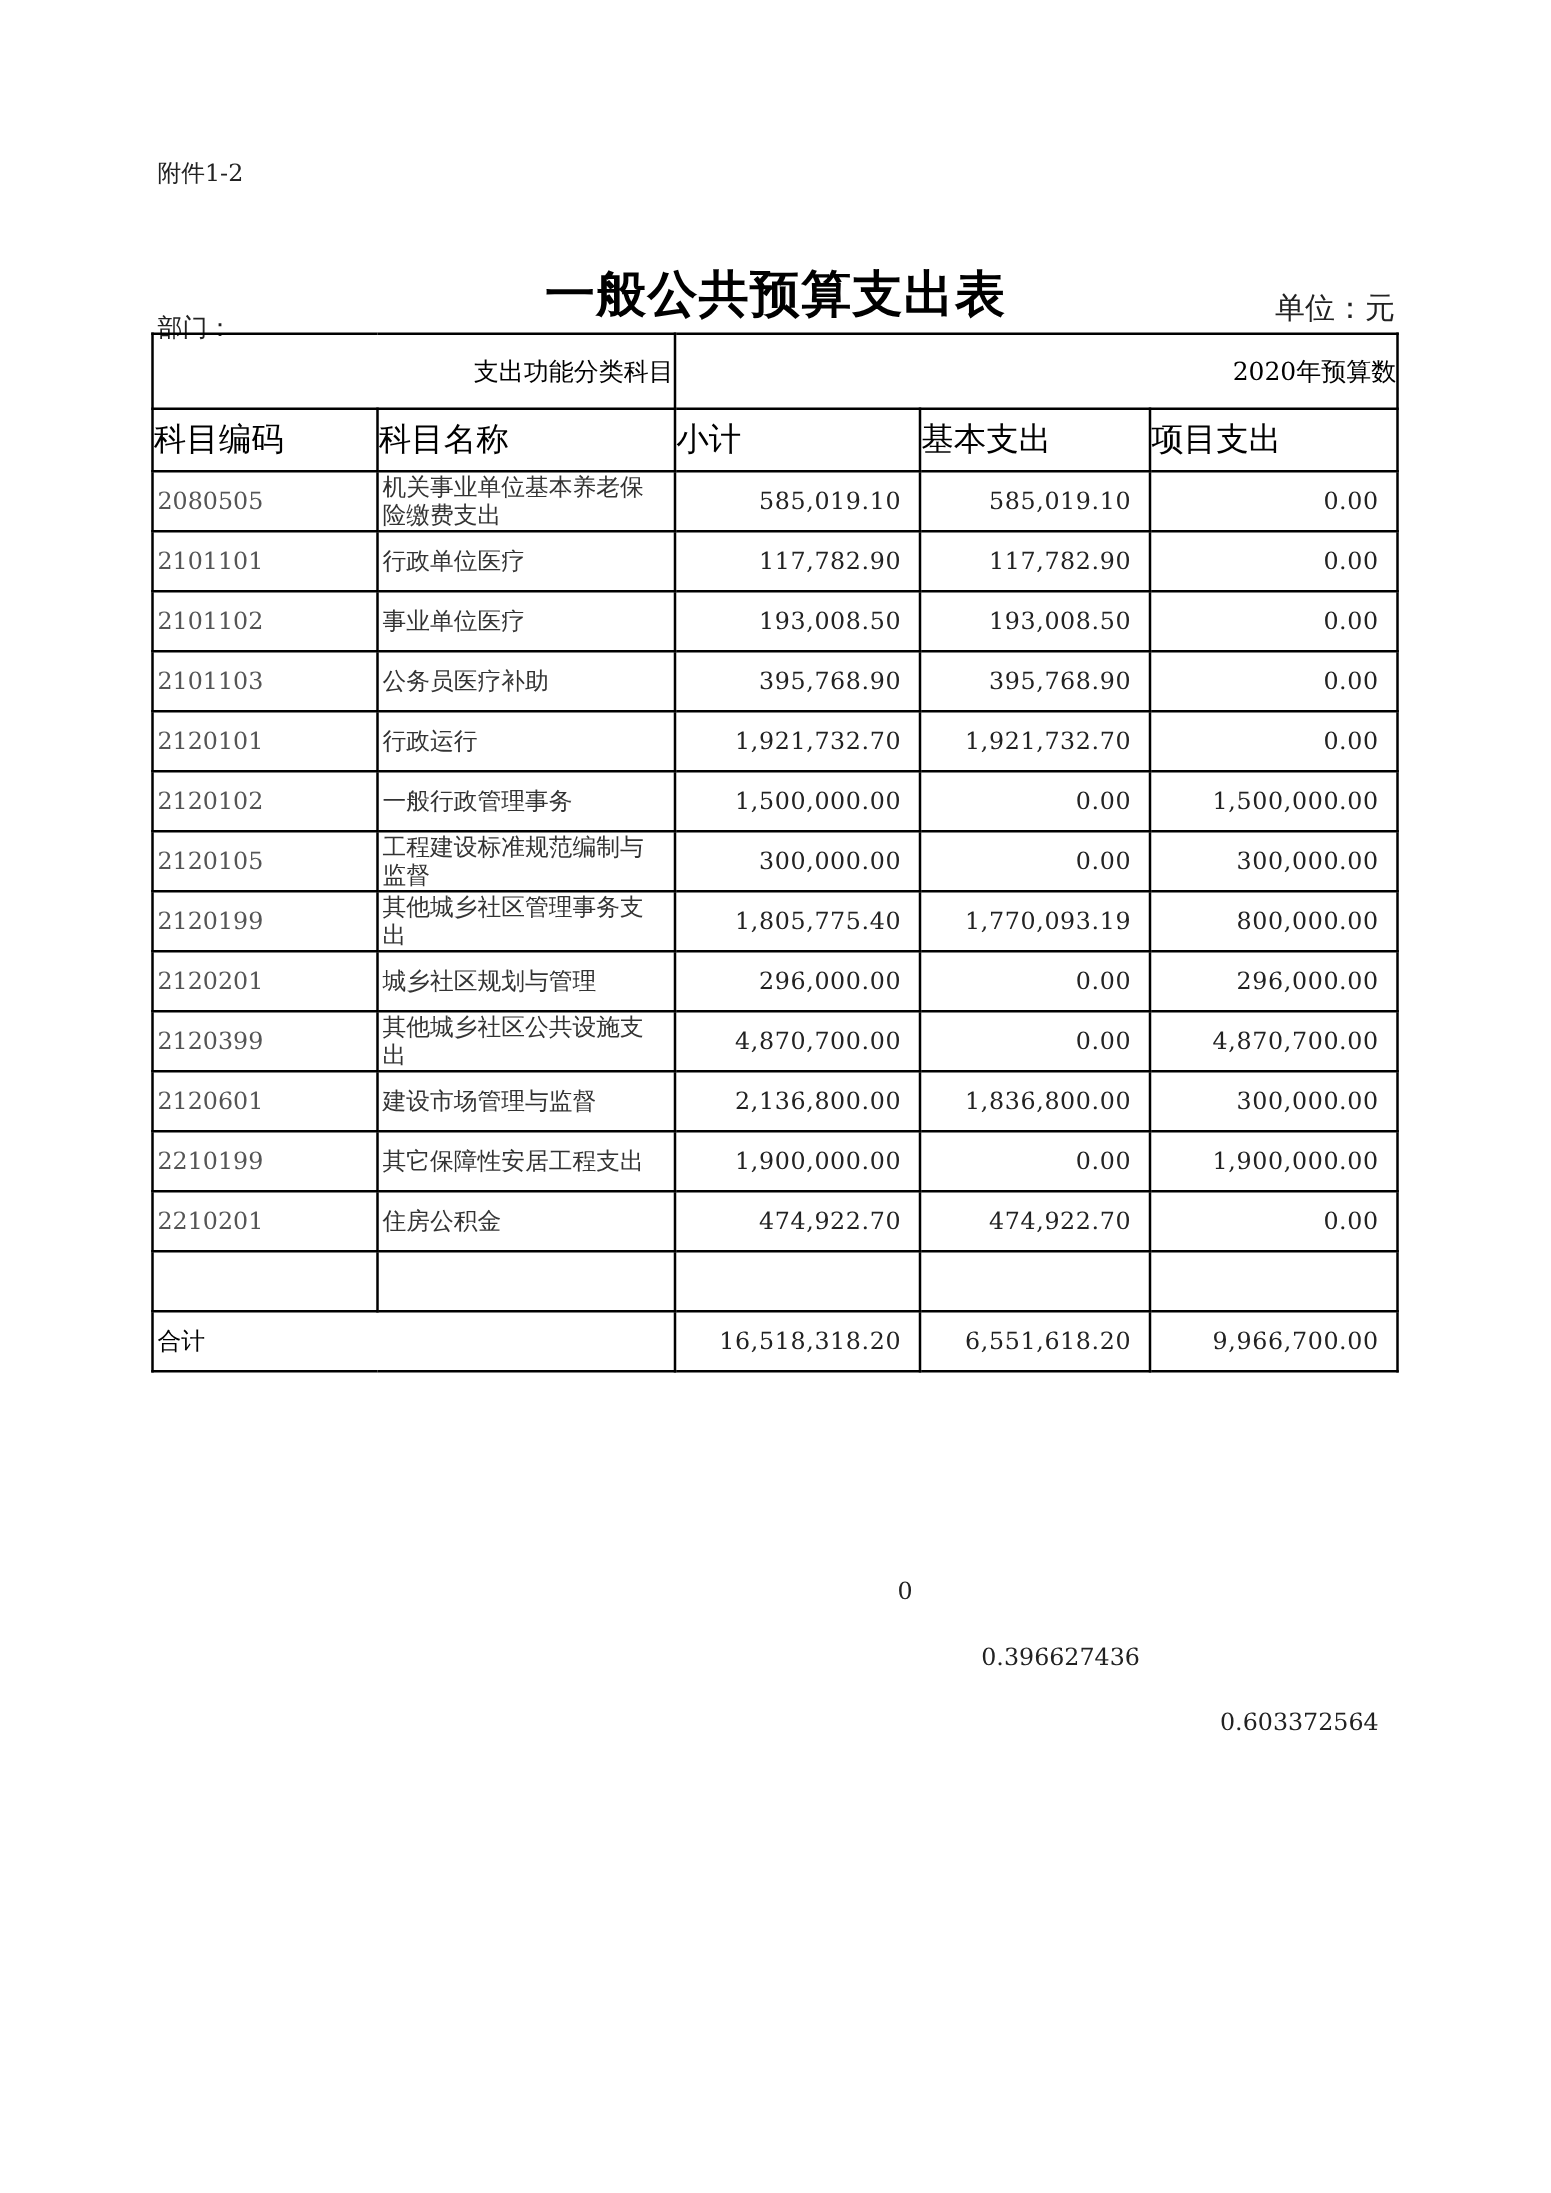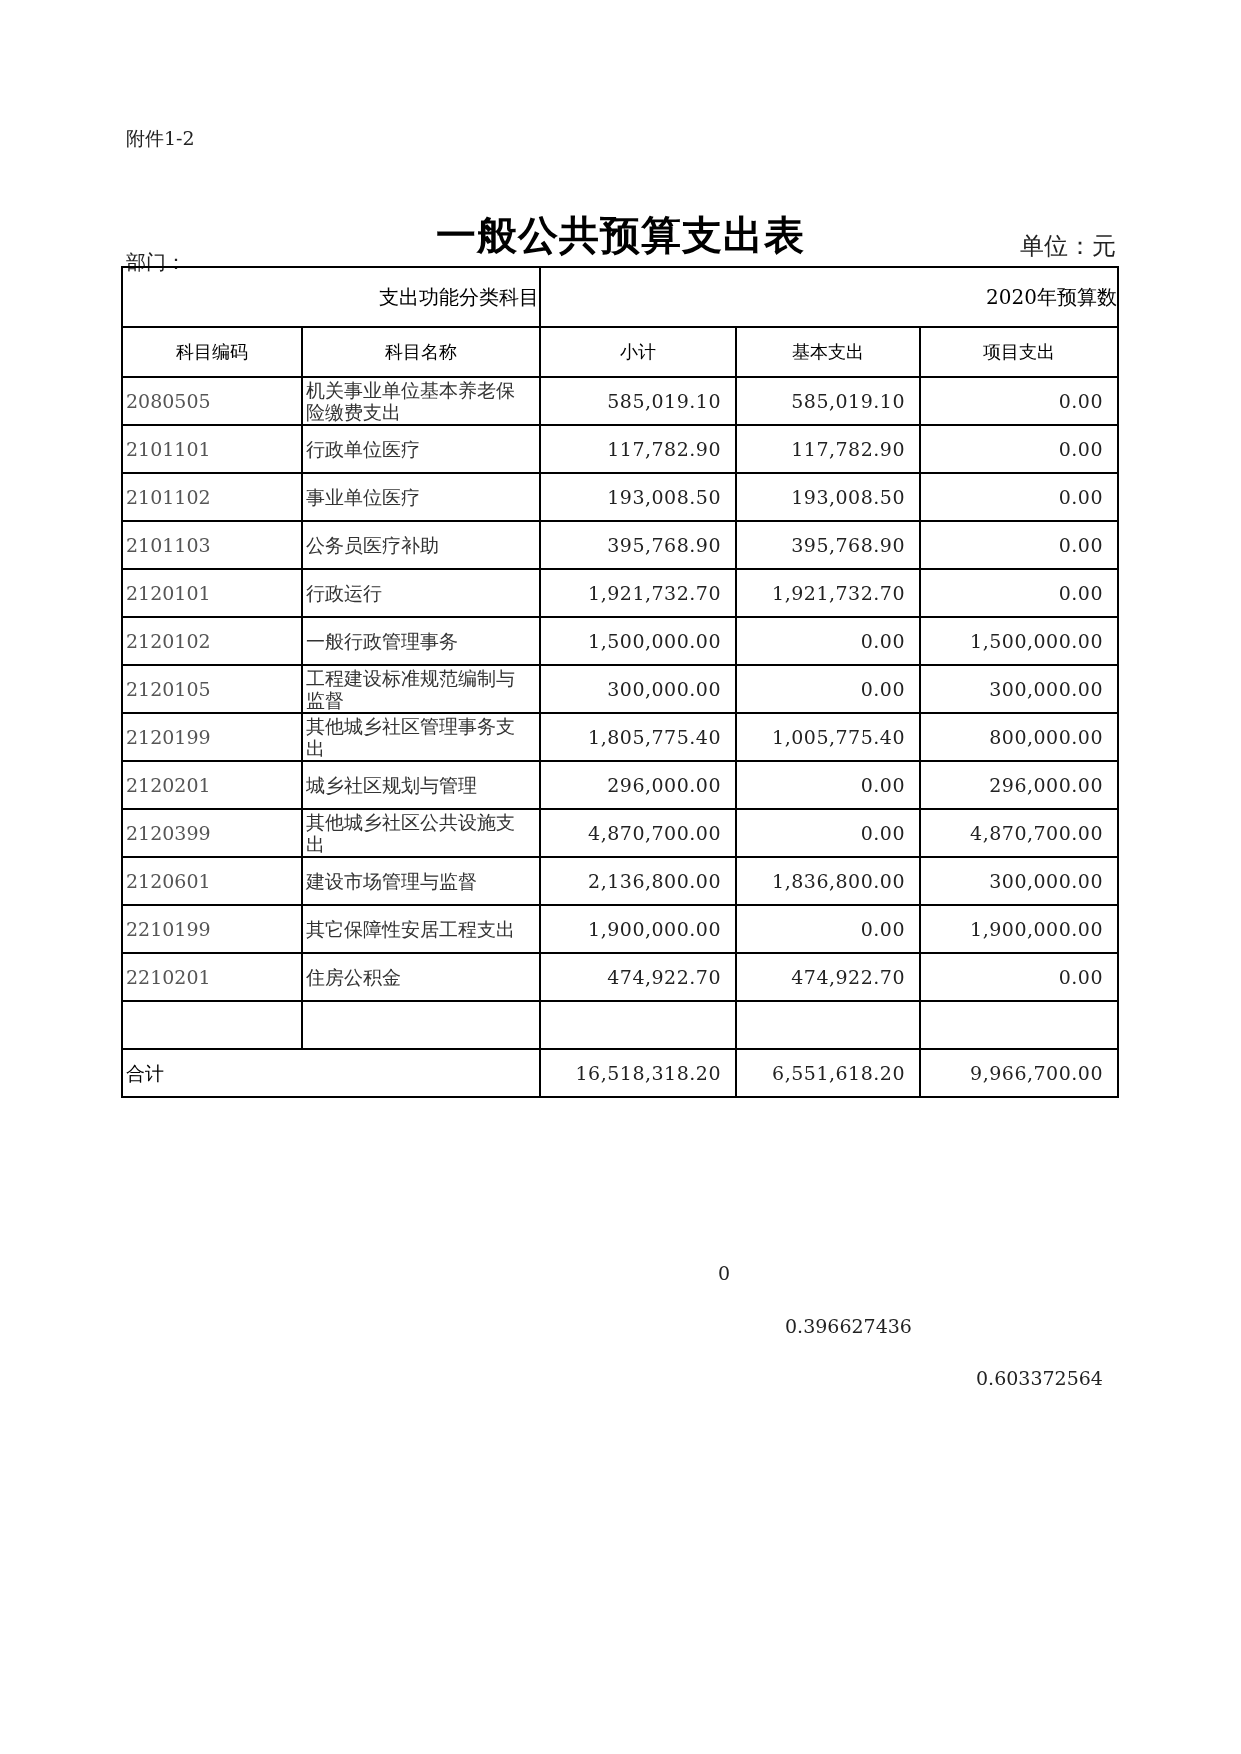--- a/index.html
+++ b/index.html
@@ -59,21 +59,21 @@
     table.budget td {
       border: 2px solid #000;
       font-size: 19px;
       padding: 0 14px 0 3px;
       height: 48px;
       box-sizing: border-box;
       overflow: hidden;
       line-height: 22px;
     }
     table.budget tr.hdr1 td { height: 60px; text-align: right; padding: 0; font-size: 20px; }
-    table.budget tr.hdr2 td { height: 50px; text-align: center; padding: 0; font-size: 18px; }
+    table.budget tr.hdr2 td { height: 50px; text-align: left; padding: 0; font-size: 26px; }
     td.code { color: #555; font-size: 18px; }
     td.name { color: #333; font-size: 19px; }
     td.num { text-align: right; font-size: 20px; color: #222; letter-spacing: 0.5px; }
     td.total-label { text-align: left; font-size: 20px; }
     .note {
       position: absolute;
       font-size: 19px;
       color: #222;
     }
   </style>
@@ -151,21 +151,21 @@
         <td class="code">2120105</td>
         <td class="name">工程建设标准规范编制与监督</td>
         <td class="num">300,000.00</td>
         <td class="num">0.00</td>
         <td class="num">300,000.00</td>
       </tr>
       <tr>
         <td class="code">2120199</td>
         <td class="name">其他城乡社区管理事务支出</td>
         <td class="num">1,805,775.40</td>
-        <td class="num">1,005,775.40</td>
+        <td class="num">1,770,093.19</td>
         <td class="num">800,000.00</td>
       </tr>
       <tr>
         <td class="code">2120201</td>
         <td class="name">城乡社区规划与管理</td>
         <td class="num">296,000.00</td>
         <td class="num">0.00</td>
         <td class="num">296,000.00</td>
       </tr>
       <tr>

